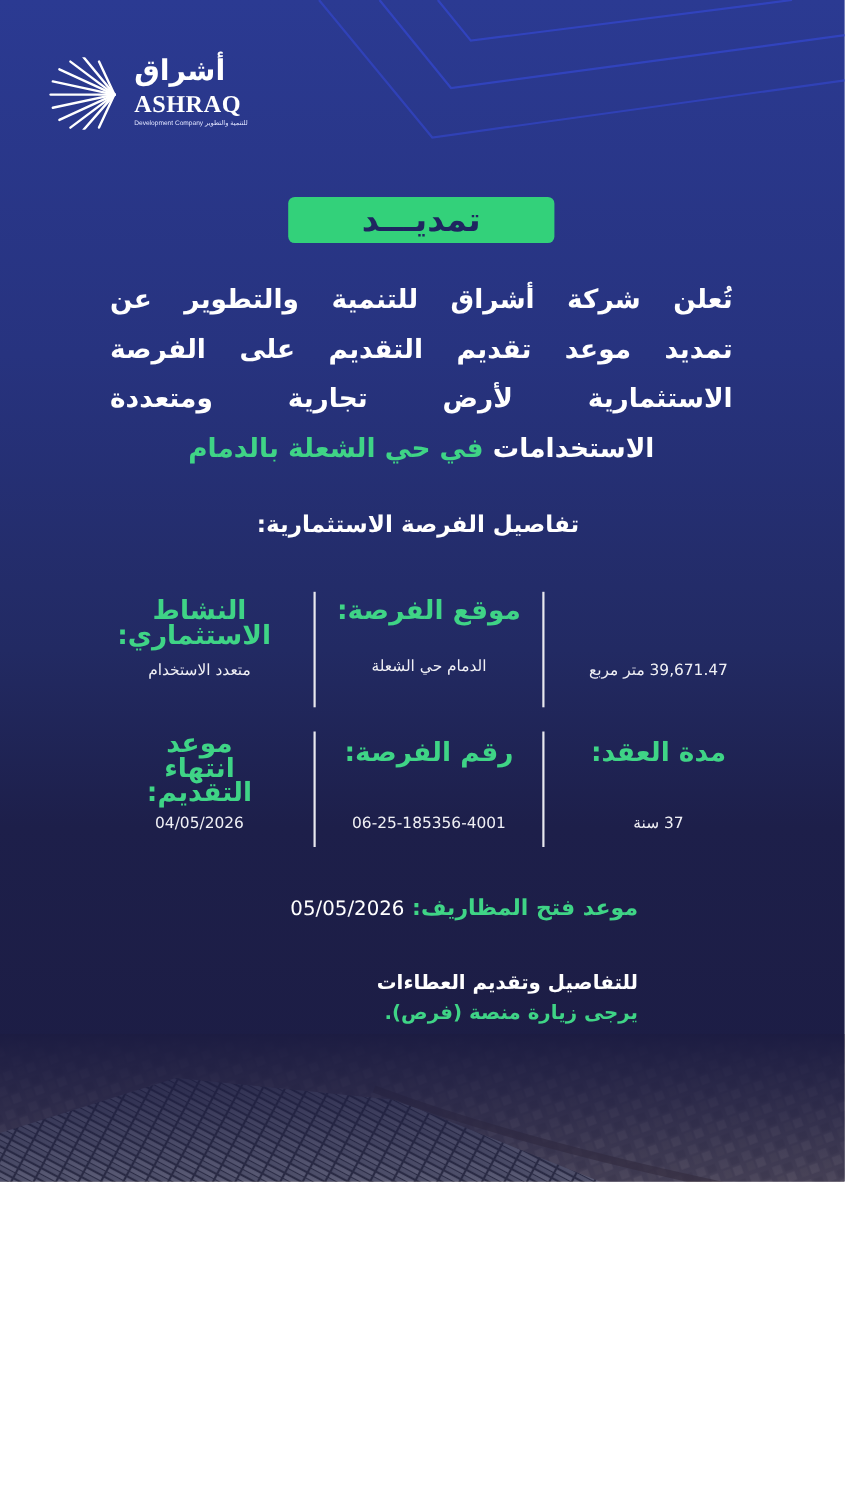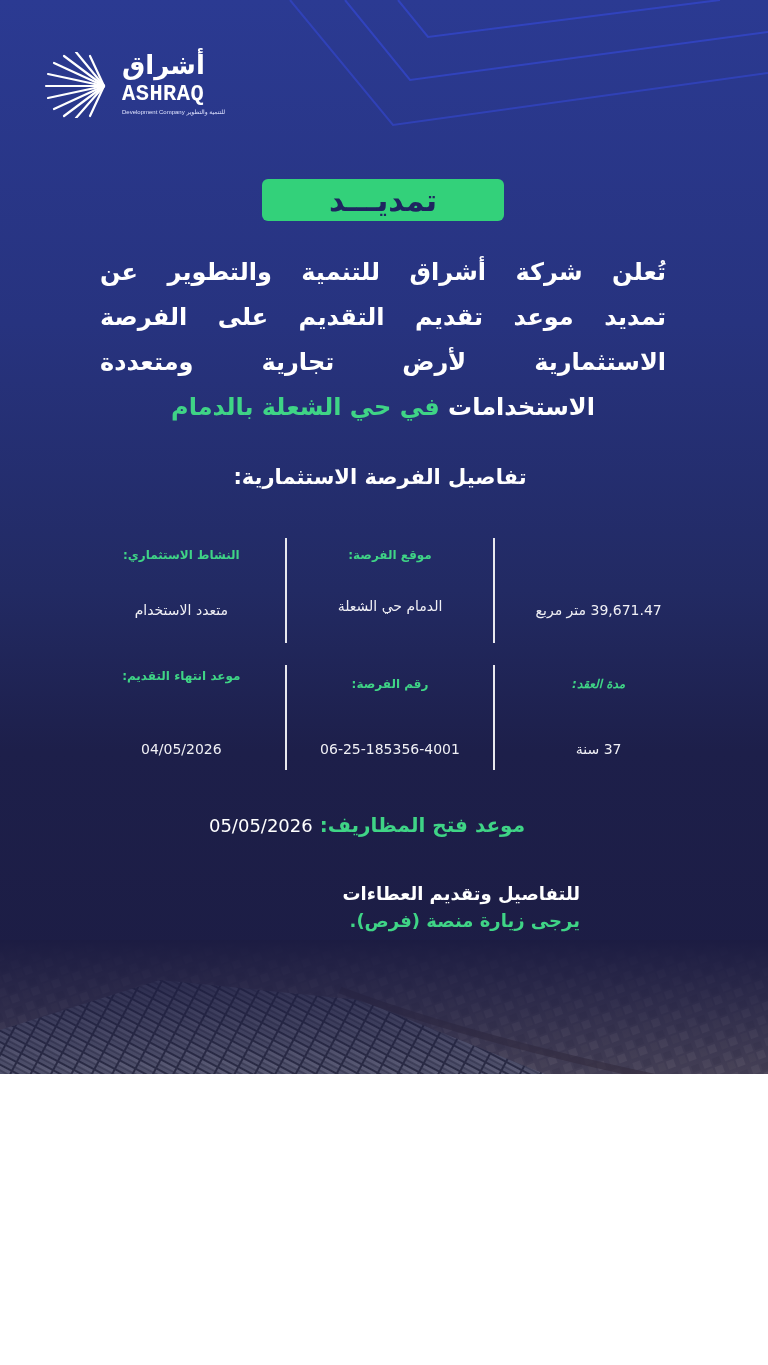--- a/index.html
+++ b/index.html
@@ -3,34 +3,34 @@
 <meta charset="utf-8">
 <style>
   html,body{margin:0;padding:0;}
   body{width:768px;height:1365px;overflow:hidden;font-family:"DejaVu Sans",sans-serif;}
   .page{position:relative;width:768px;height:1074px;overflow:hidden;
     background:linear-gradient(180deg,#2b3a92 0%,#27337f 30%,#222a63 55%,#1d1f4a 70%,#1c1c42 100%);}
   .deco{position:absolute;top:0;left:0;width:768px;height:140px;pointer-events:none;}
   .logo{position:absolute;left:42px;top:52px;width:200px;height:70px;}
   .logo .rays{position:absolute;left:0;top:0;width:66px;height:66px;}
   .logo .ar{position:absolute;left:80px;top:-2px;color:#fff;font-size:26px;font-weight:bold;direction:rtl;}
-  .logo .en{position:absolute;left:80px;top:30px;color:#fff;font-size:22px;font-weight:bold;letter-spacing:0.5px;font-family:Liberation Mono, monospace;}
+  .logo .en{position:absolute;left:80px;top:30px;color:#fff;font-size:22px;font-weight:bold;letter-spacing:0.5px;font-family:Liberation Serif, serif;}
   .logo .sub{position:absolute;left:80px;top:56px;color:#dfe3ff;font-size:6px;white-space:nowrap;font-family:"Liberation Sans",sans-serif;}
   .badge{position:absolute;left:262px;top:179px;width:242px;height:42px;border-radius:6px;background:#33d17a;
     display:flex;align-items:center;justify-content:center;color:#1f2560;font-weight:bold;font-size:30px;direction:rtl;}
   .intro{position:absolute;left:100px;top:250px;width:566px;direction:rtl;text-align:justify;text-align-last:justify;color:#fff;font-weight:bold;font-size:24px;line-height:45px;}
   .intro .last{display:block;text-align:center;text-align-last:center;}
   .green{color:#3fd486;}
   .section-title{position:absolute;left:200px;top:465px;width:360px;text-align:center;direction:rtl;color:#fff;font-weight:bold;font-size:21px;}
   .grid{position:absolute;left:80px;width:620px;height:105px;display:flex;direction:rtl;}
   .cell{flex:1;position:relative;text-align:center;}
-  .cell .lbl{color:#3fd486;font-weight:bold;font-size:12px;line-height:22px;direction:rtl;}
+  .cell .lbl{color:#3fd486;font-weight:bold;font-size:24px;line-height:22px;direction:rtl;}
   .cell .val{position:absolute;left:0;right:0;color:#f0f0f5;font-size:14px;direction:rtl;}
   .vline{width:2px;background:#e8e8ee;margin:0 2px;}
-  .open-row{position:absolute;left:167px;top:813px;width:400px;text-align:center;direction:rtl;font-weight:bold;font-size:20px;}
+  .open-row{position:absolute;left:180px;top:813px;width:400px;direction:rtl;font-weight:bold;font-size:20px;}
   .open-row .date{color:#fff;font-weight:normal;font-size:18px;}
   .cta{position:absolute;left:180px;top:880px;width:400px;text-align:right;direction:rtl;font-weight:bold;font-size:18px;line-height:27px;color:#fff;}
   .photo{position:absolute;left:0;top:940px;width:768px;height:425px;overflow:hidden;}
 </style>
 </head>
 <body>
 
 <div class="page">
 
   <svg class="deco" viewBox="0 0 768 140">
@@ -88,21 +88,21 @@
     </div>
     <div class="vline"></div>
     <div class="cell">
       <div class="lbl" style="margin-top:6px;width:130px;margin-left:auto;margin-right:auto;">النشاط الاستثماري:</div>
       <div class="val" style="top:64px;text-align:center;">متعدد الاستخدام</div>
     </div>
   </div>
 
   <div class="grid" style="top:665px;">
     <div class="cell">
-      <div class="lbl" style="margin-top:8px;font-style:italic;">مدة العقد:</div>
+      <div class="lbl" style="margin-top:8px;">مدة العقد:</div>
       <div class="val" style="top:76px;">37 سنة</div>
     </div>
     <div class="vline"></div>
     <div class="cell">
       <div class="lbl" style="margin-top:8px;">رقم الفرصة:</div>
       <div class="val" style="top:76px;">06-25-185356-4001</div>
     </div>
     <div class="vline"></div>
     <div class="cell">
       <div class="lbl" style="margin-top:0;width:130px;margin-left:auto;margin-right:auto;">موعد انتهاء التقديم:</div>

